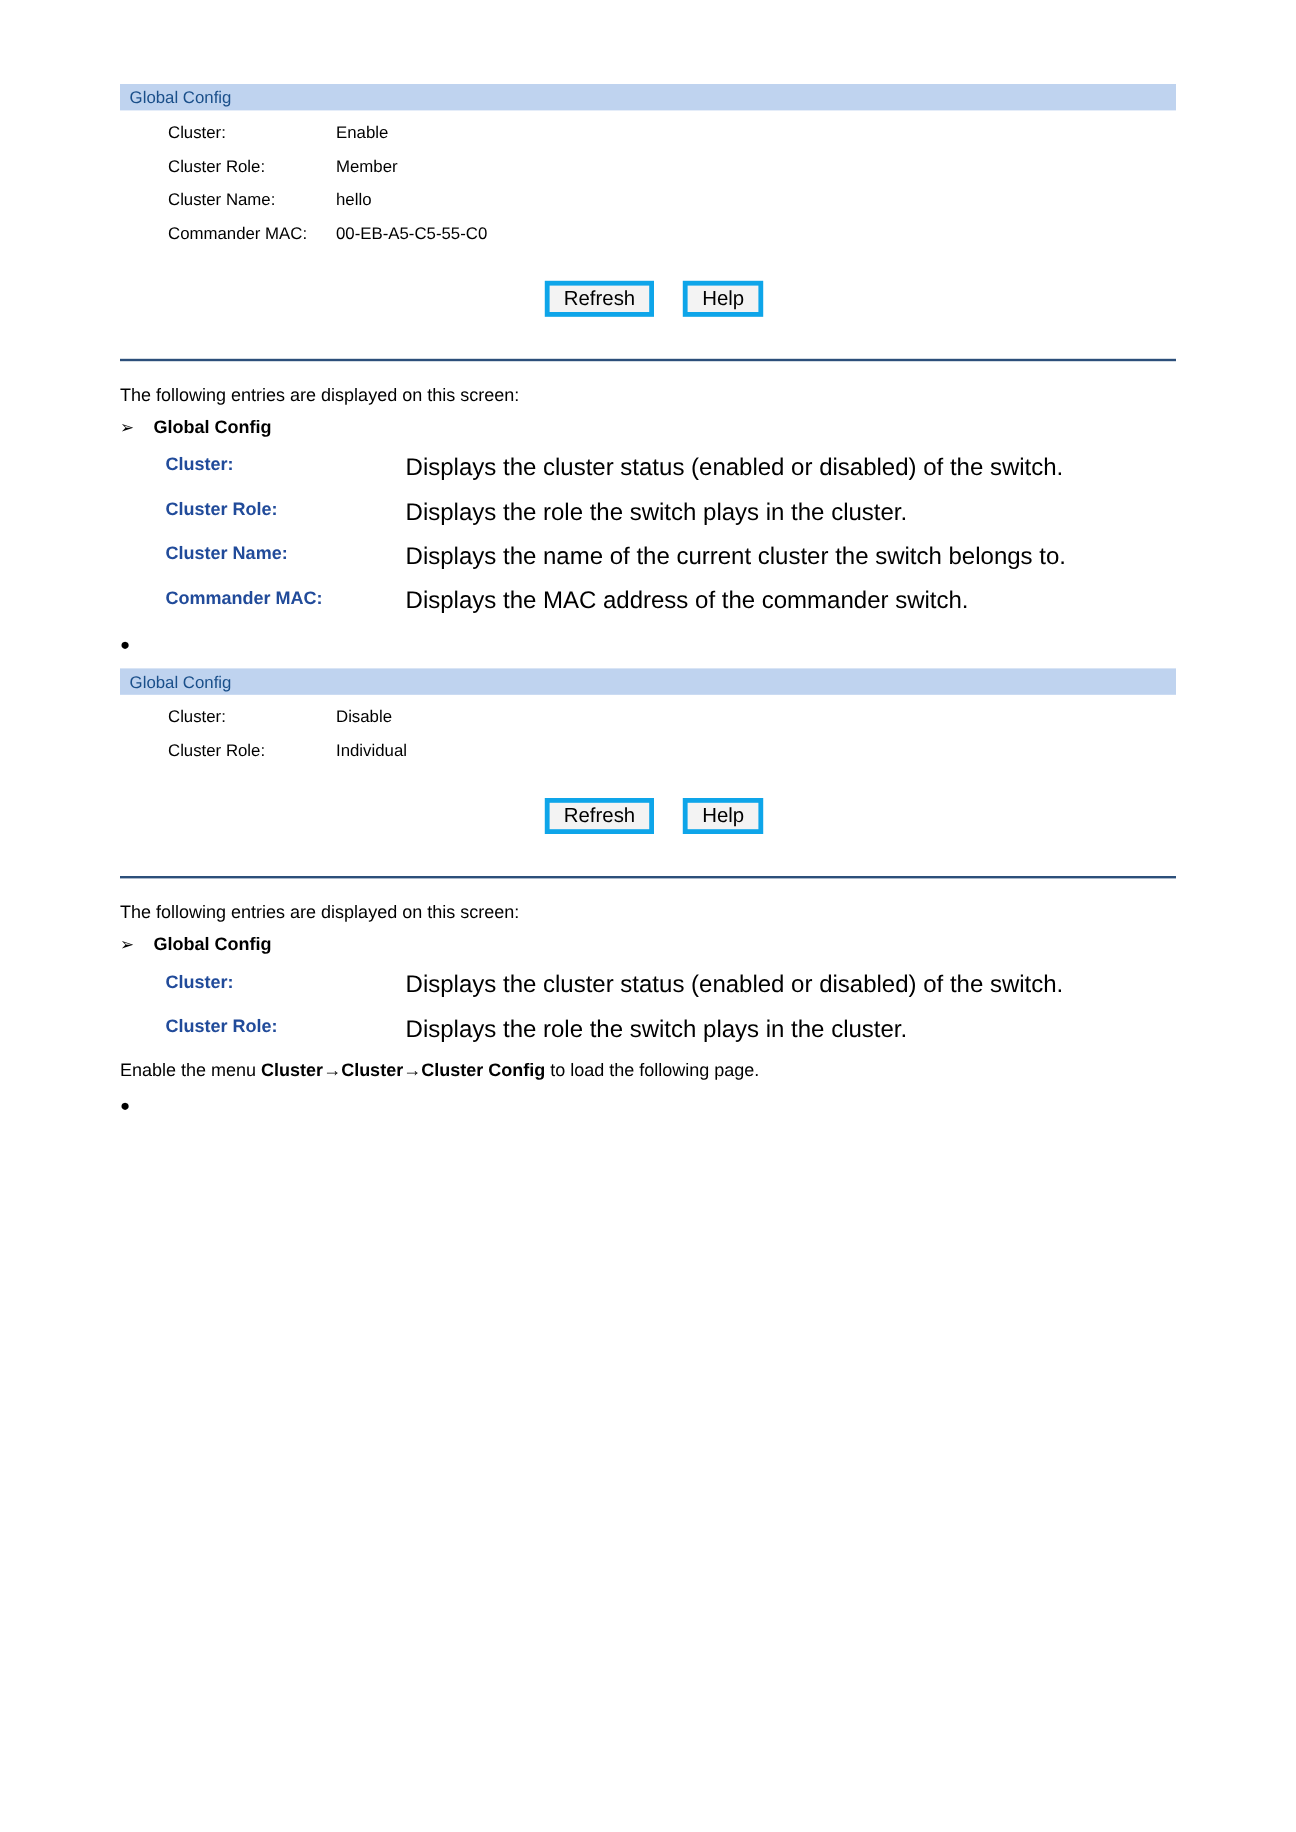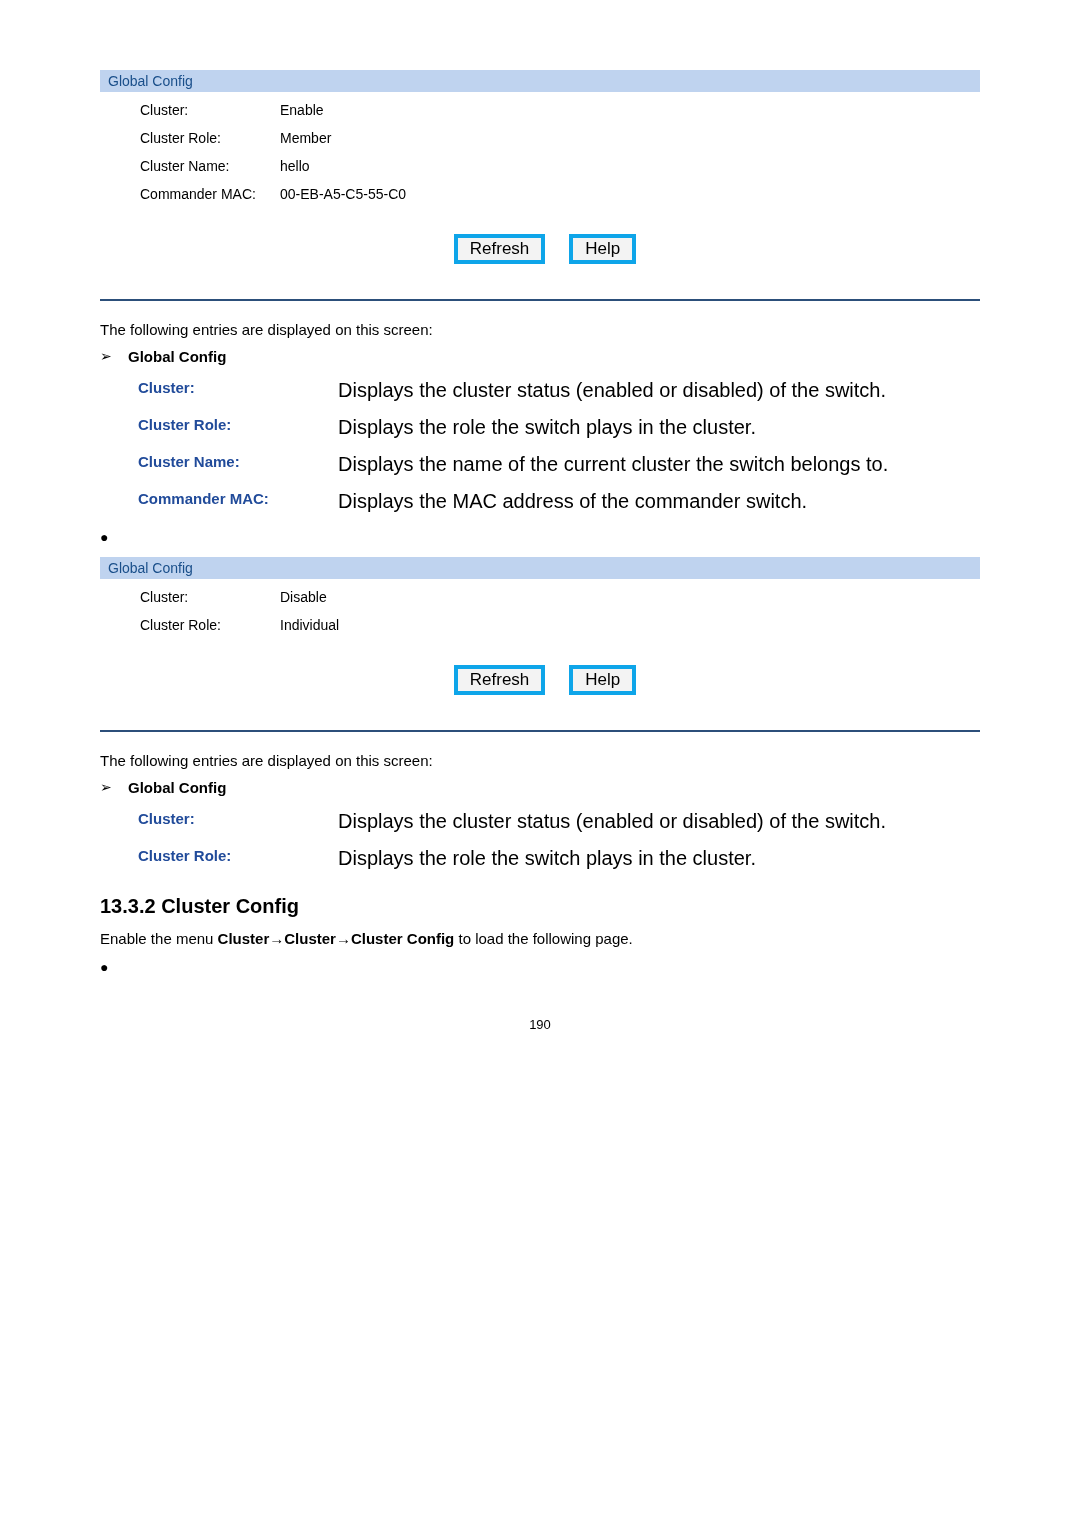--- a/index.html
+++ b/index.html
@@ -202,26 +202,24 @@
     <div class="def-row">
       <div class="def-term">Cluster:</div>
       <div class="def-desc">Displays the cluster status (enabled or disabled) of the switch.</div>
     </div>
     <div class="def-row">
       <div class="def-term">Cluster Role:</div>
       <div class="def-desc">Displays the role the switch plays in the cluster.</div>
     </div>
   </div>
 
-  <h2 class="section">13.3.2  Cluster Config</h2>
 
 
   <div class="body-text menu-path">
     <span>Enable the menu </span><b>Cluster→Cluster→Cluster Config</b><span> to load the following page.</span>
   </div>
 
   <div class="bullet-item">
     <div class="dot">●</div>
   </div>
 
-  <div class="page-num">190</div>
 
 </div>
 
 </body></html>

